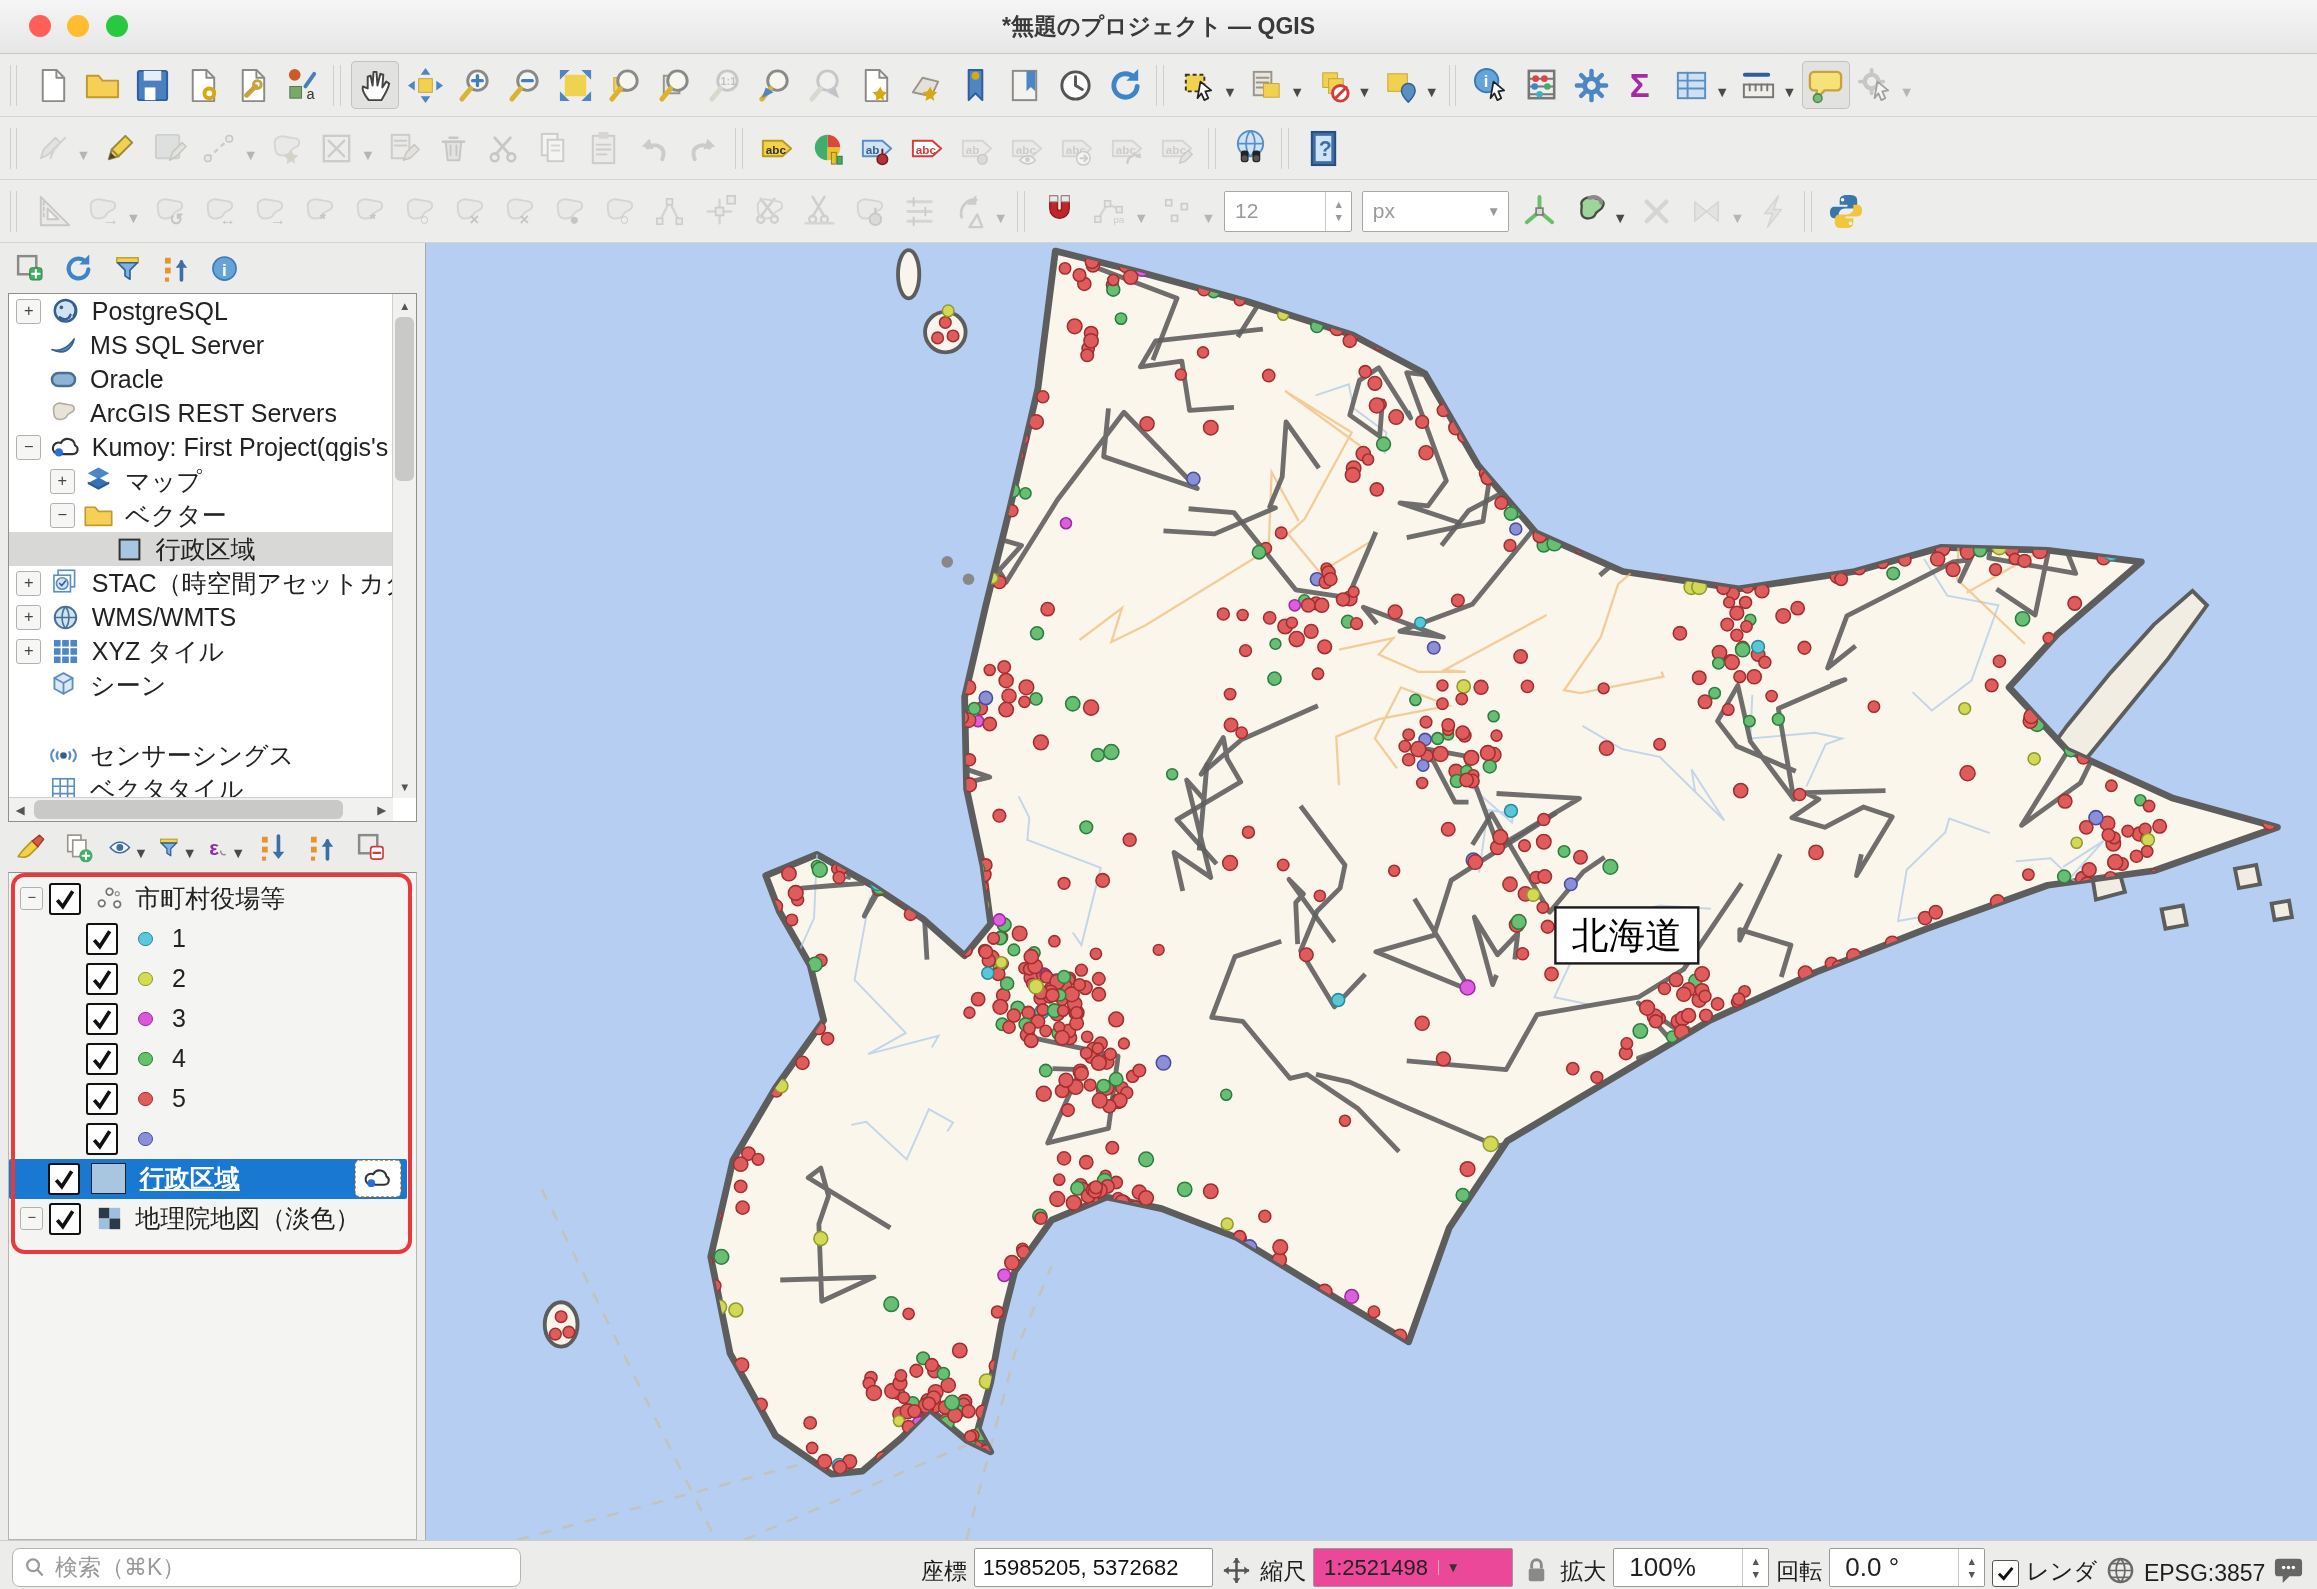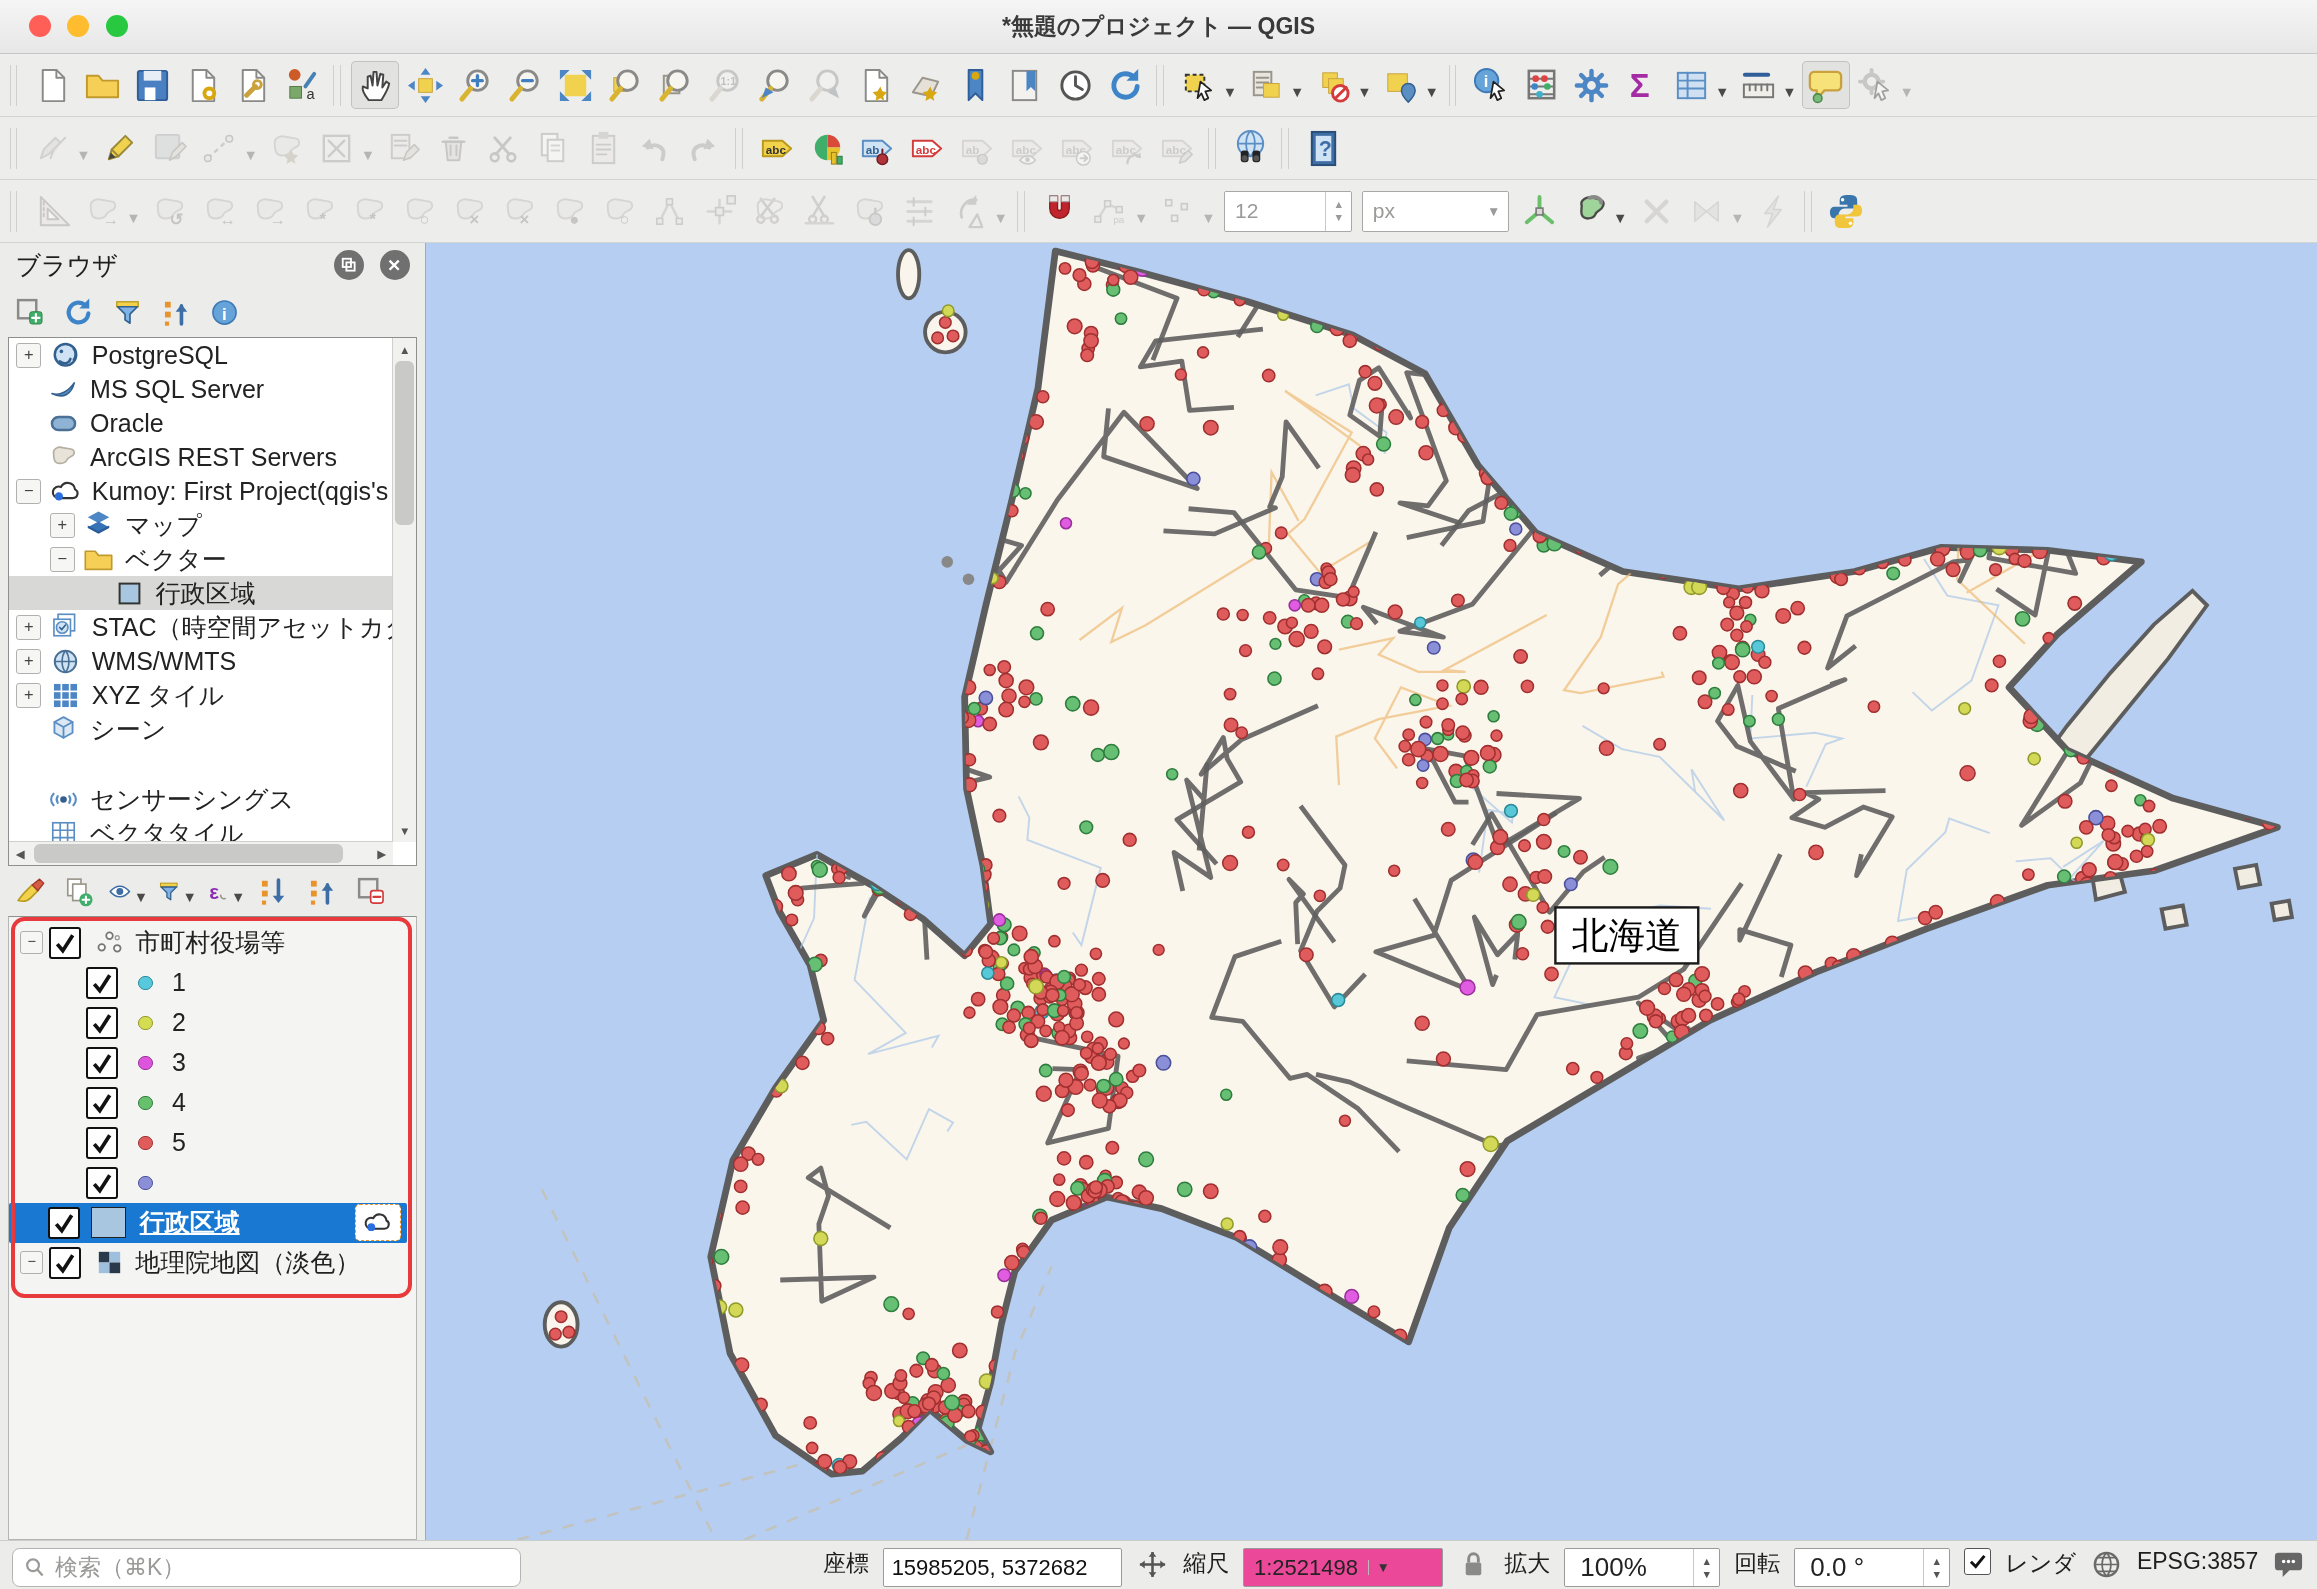--- a/index.html
+++ b/index.html
@@ -75,21 +75,21 @@
   .redrect{position:absolute;left:1.9px;right:3.9px;top:0;height:373px;border:4.8px solid #e8393d;border-radius:13.5px;pointer-events:none;}
   
   .mapwrap{flex:1;position:relative;background:#b5cef1;}
   .mapwrap svg{position:absolute;left:0;top:0;}
   
   .statusbar{height:53px;border-top:1px solid #cccccb;background:#ececea;display:flex;align-items:center;
              padding:0 11.6px;font-size:23px;gap:9.7px;}
   .searchbox{width:488px;height:37px;border:1.9px solid #b4b4b2;border-radius:7.7px;background:#fff;
              display:flex;align-items:center;padding:0 9.7px;gap:7.7px;flex:none;}
   .searchbox .ph{color:#9a9a98;font-size:23px;}
-  .sright{margin-left:auto;display:flex;align-items:flex-start;gap:14px;}
+  .sright{margin-left:auto;display:flex;align-items:flex-end;gap:7px;}
   .slabel{color:#1e1e1e;flex:none;}
   .sinput{background:#fff;border:1px solid #9a9a98;height:37px;display:flex;align-items:center;
           padding:0 7.7px;font-size:22px;color:#111;border-radius:1.9px;}
   .scombo{background:#ec4899;border:1px solid #9a9a98;height:37px;display:flex;align-items:center;border-radius:1.9px;}
   .scombo .val{padding:0 9.7px;font-size:22px;}
   .scombo .cdd{width:29px;border-left:1px solid #bbb;text-align:center;font-size:13.5px;color:#333;}
   .sspin{background:#fff;border:1px solid #9a9a98;height:37px;display:flex;align-items:center;border-radius:1.9px;}
   .sspin .val{padding:0 15px;font-size:26px;flex:1;}
   .sspin .spincol{color:#555;}
   .rcb{width:25px;height:25px;border:1.9px solid #555;background:#fff;border-radius:2.9px;display:flex;
@@ -906,36 +906,20 @@
           <path d="M20 37c7 0 7-4 7-7v-3h-8v-2h12c3 0 5-2 5-6s-2-6-5-6h-4v4c0 3-3 6-6 6h-8c-3 0-5 2-5 5v2c0 3 0 7 7 7z" fill="#f2c63c" stroke="none" stroke-width="0" stroke-linejoin="round" stroke-linecap="round"></path>
           <circle cx="24" cy="32" r="1.8" fill="#fff" stroke="none" stroke-width="0"></circle>
         </svg>
       </span>
     </div>
   </div>
 
 <div class="main">
   <div class="leftcol">
 
-    <div class="panel-h">
-      <span>ブラウザ</span>
-      <span class="pbtns">
-        <span class="pbtn">
-          <svg viewBox="0 0 20 20">
-              <rect x="7" y="7" width="9" height="9" fill="none" stroke="#fff" stroke-width="2"></rect>
-              <rect x="3" y="3" width="9" height="9" fill="none" stroke="#fff" stroke-width="2"></rect>
-            </svg>
-        </span>
-        <span class="pbtn">
-          <svg viewBox="0 0 20 20">
-              <path d="M5 5l10 10M15 5L5 15" stroke="#fff" stroke-width="2.6"></path>
-            </svg>
-        </span>
-      </span>
-    </div>
     <div class="panel-tools" id="btools">
         <div class="ptool">
           <svg viewBox="0 0 40 40">
             <rect x="5" y="5" width="22" height="22" fill="none" stroke="#8a8a88" stroke-width="3" rx="0"></rect>
             <rect x="19" y="19" width="15" height="15" fill="#3fae6a" stroke="#2a7a3a" stroke-width="1" rx="3"></rect>
             <path d="M26.5 22v9M22 26.5h9" fill="none" stroke="#fff" stroke-width="2.6" stroke-linejoin="round" stroke-linecap="round"></path>
           </svg>
         </div>
         <div class="ptool">
           <svg viewBox="0 0 40 40">

